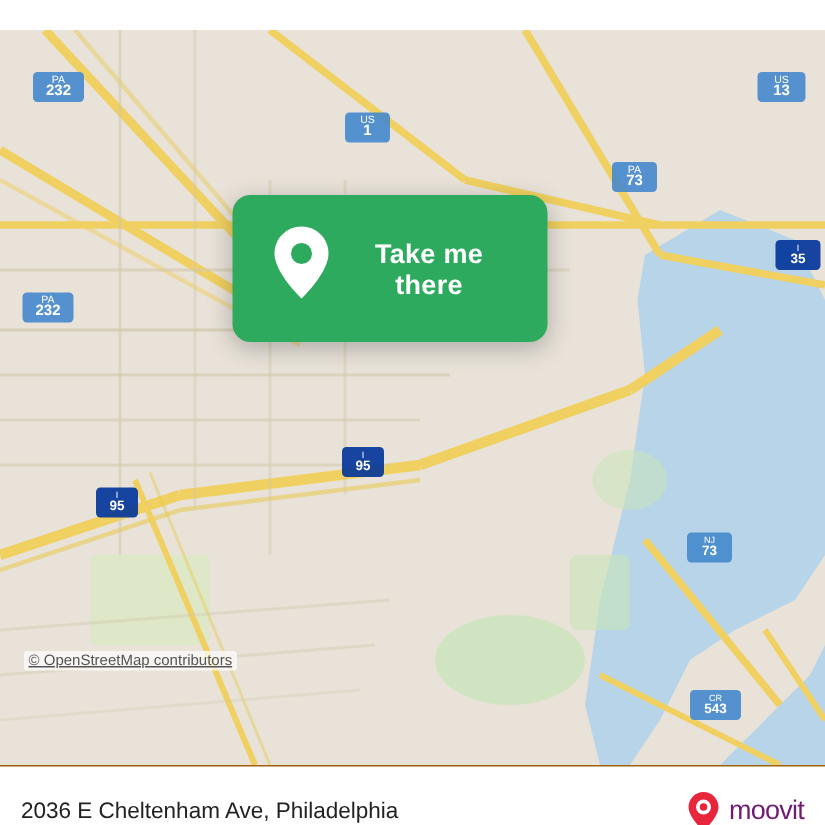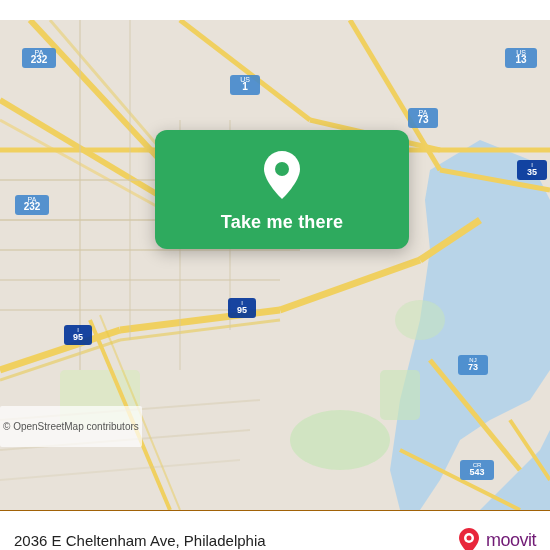--- a/index.html
+++ b/index.html
@@ -25,25 +25,25 @@
       position: absolute;
       top: 0; left: 0;
       width: 100%; height: 100%;
     }
 
     
     #location-card {
       position: absolute;
       top: 110px;
       left: 155px;
-      width: 254px;
+      width: 210px;
       background: #2eaa5e;
       border-radius: 12px;
       display: flex;
-      flex-direction: column;
+      flex-direction: row;
       align-items: center;
       padding: 18px 20px 16px;
       box-shadow: 0 4px 16px rgba(0,0,0,0.25);
       cursor: pointer;
     }
 
     #pin-icon-container {
       width: 54px;
       height: 54px;
       display: flex;
@@ -92,26 +92,27 @@
     #moovit-text {
       font-size: 18px;
       font-weight: 400;
       color: #701a75;
       letter-spacing: -0.5px;
     }
 
     #copyright-text {
       position: absolute;
       bottom: 63px;
-      left: 0;
+      left: 16px;
       font-size: 10px;
       color: #555;
       background: rgba(255,255,255,0.7);
-      padding: 15px 3px;
+      padding: 1px 3px;
       border-radius: 2px;
+      text-decoration: underline;
     }
   </style>
 </head>
 <body>
 
 <div id="map-container">
 
   <svg id="map-svg" viewBox="0 0 550 490" xmlns="http://www.w3.org/2000/svg">
 
     <rect width="550" height="490" fill="#e8e2d9"></rect>

